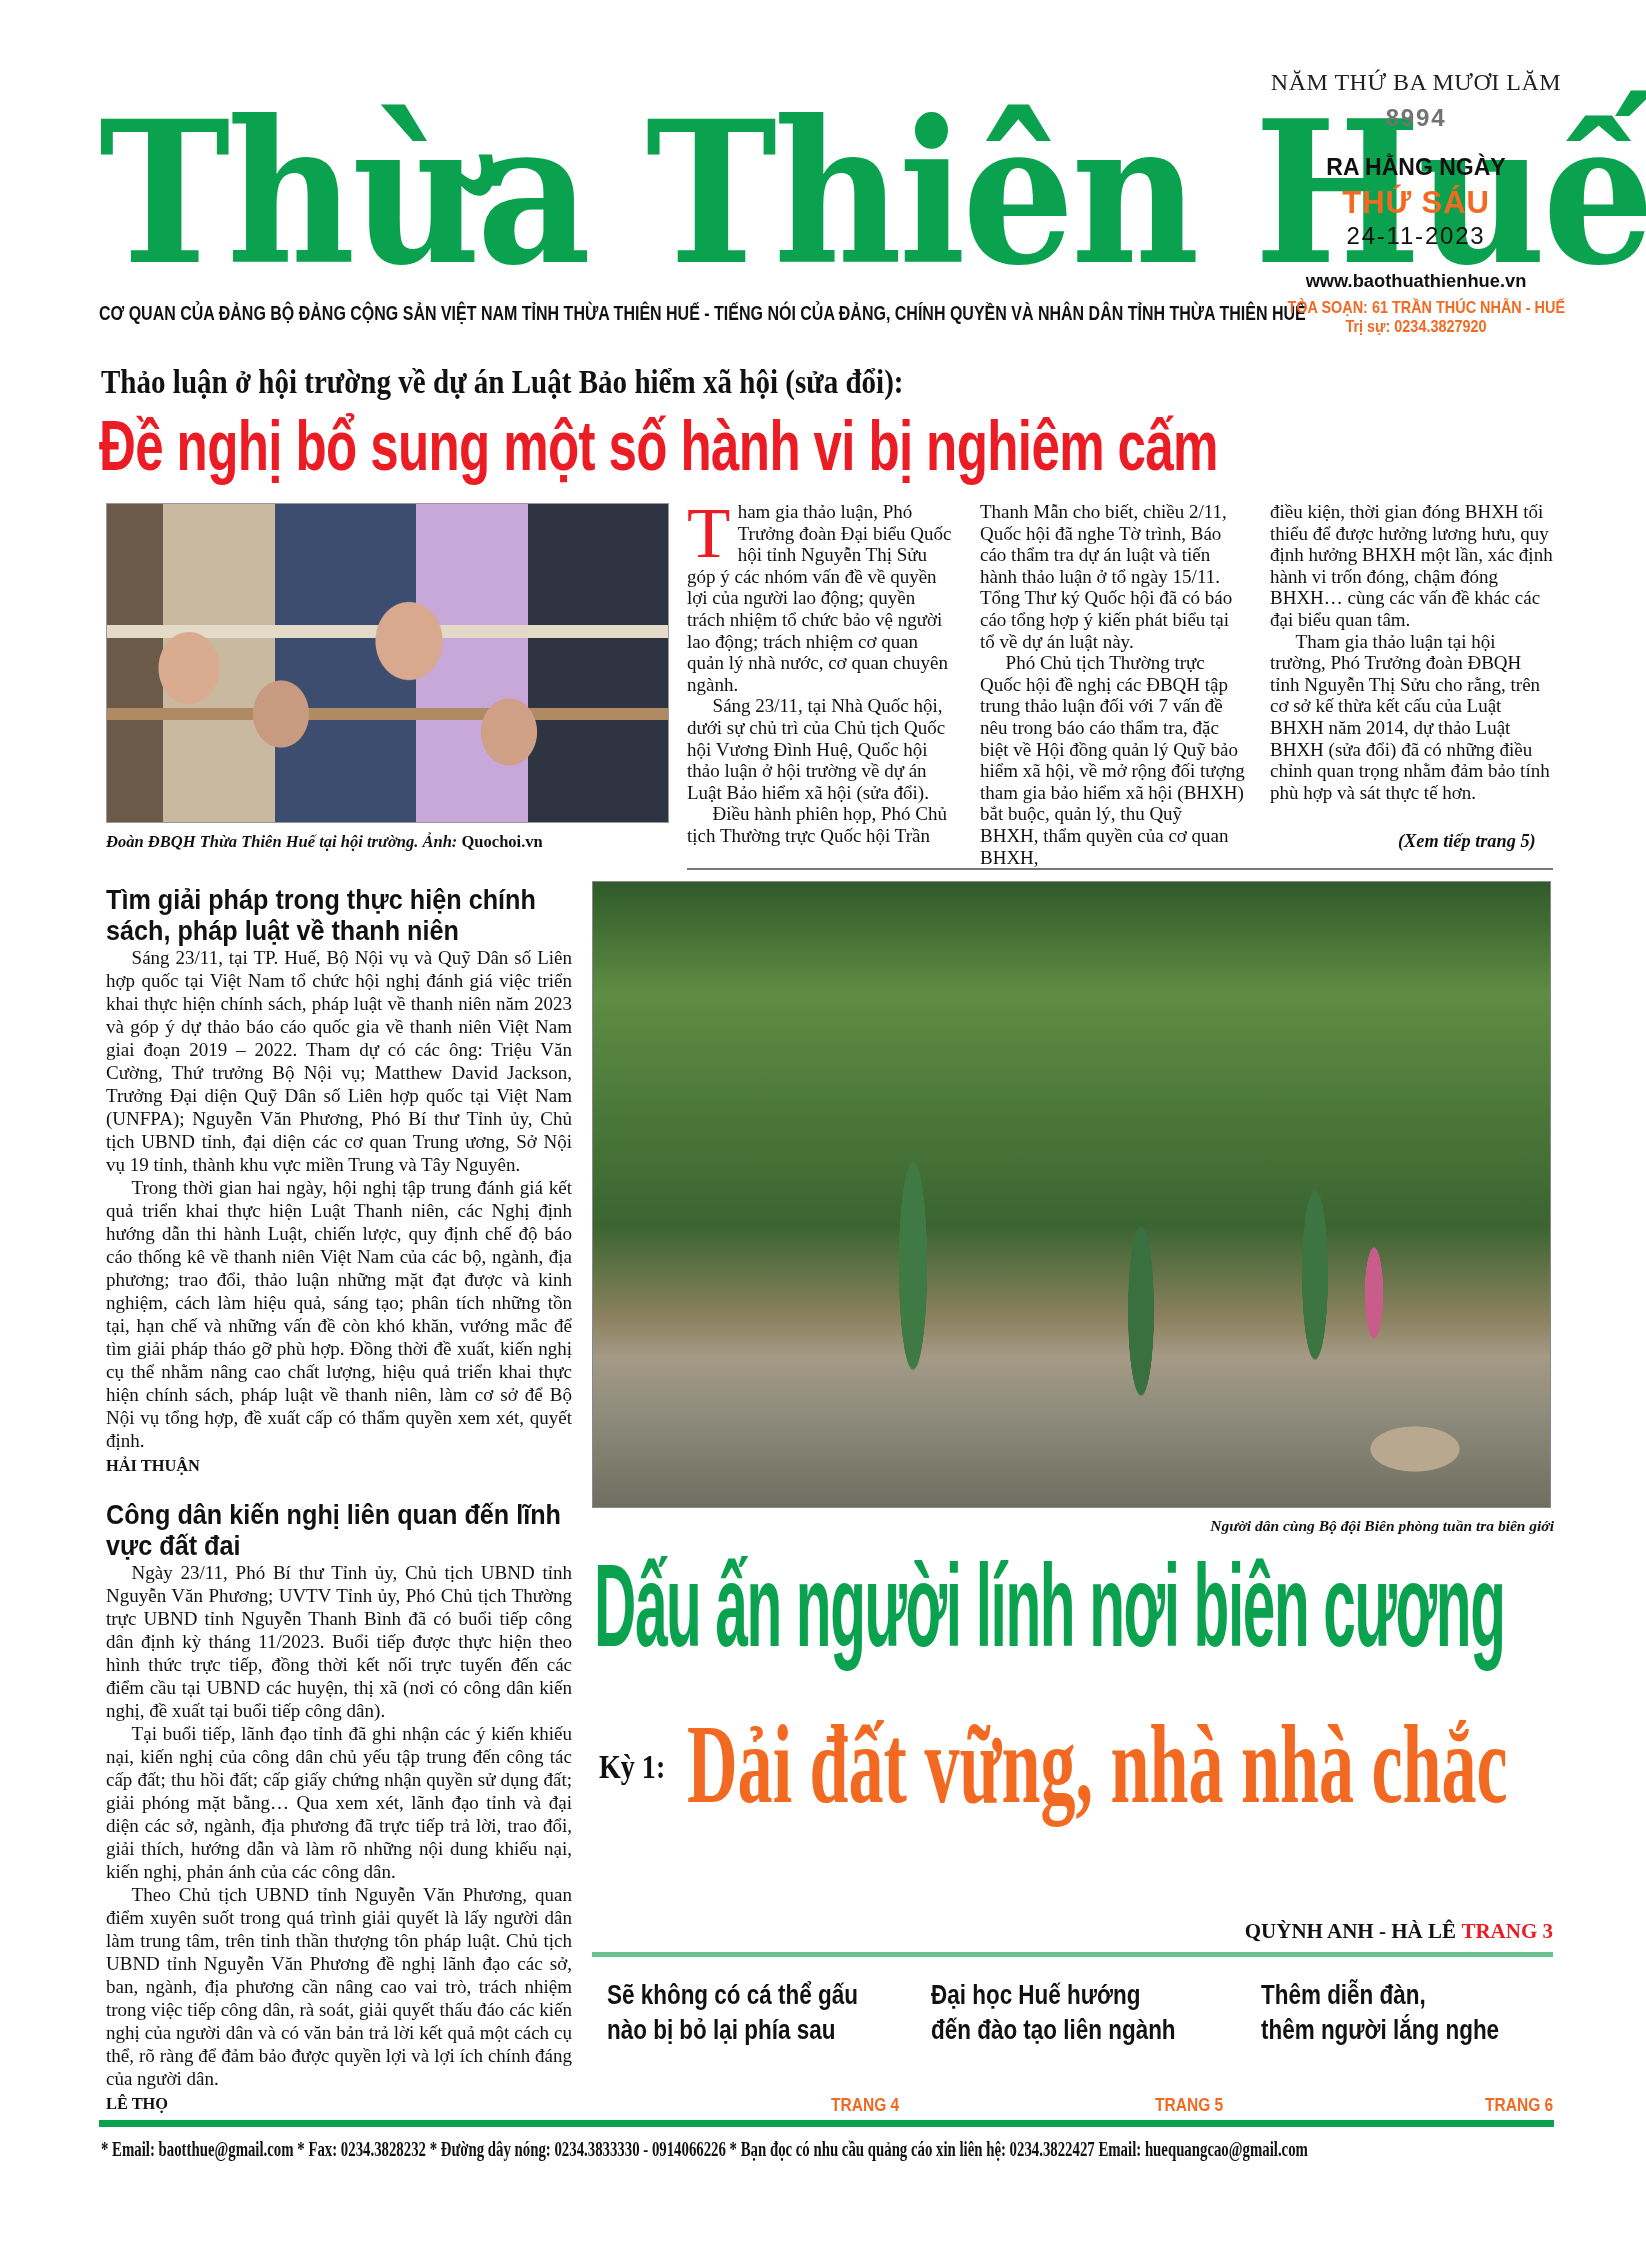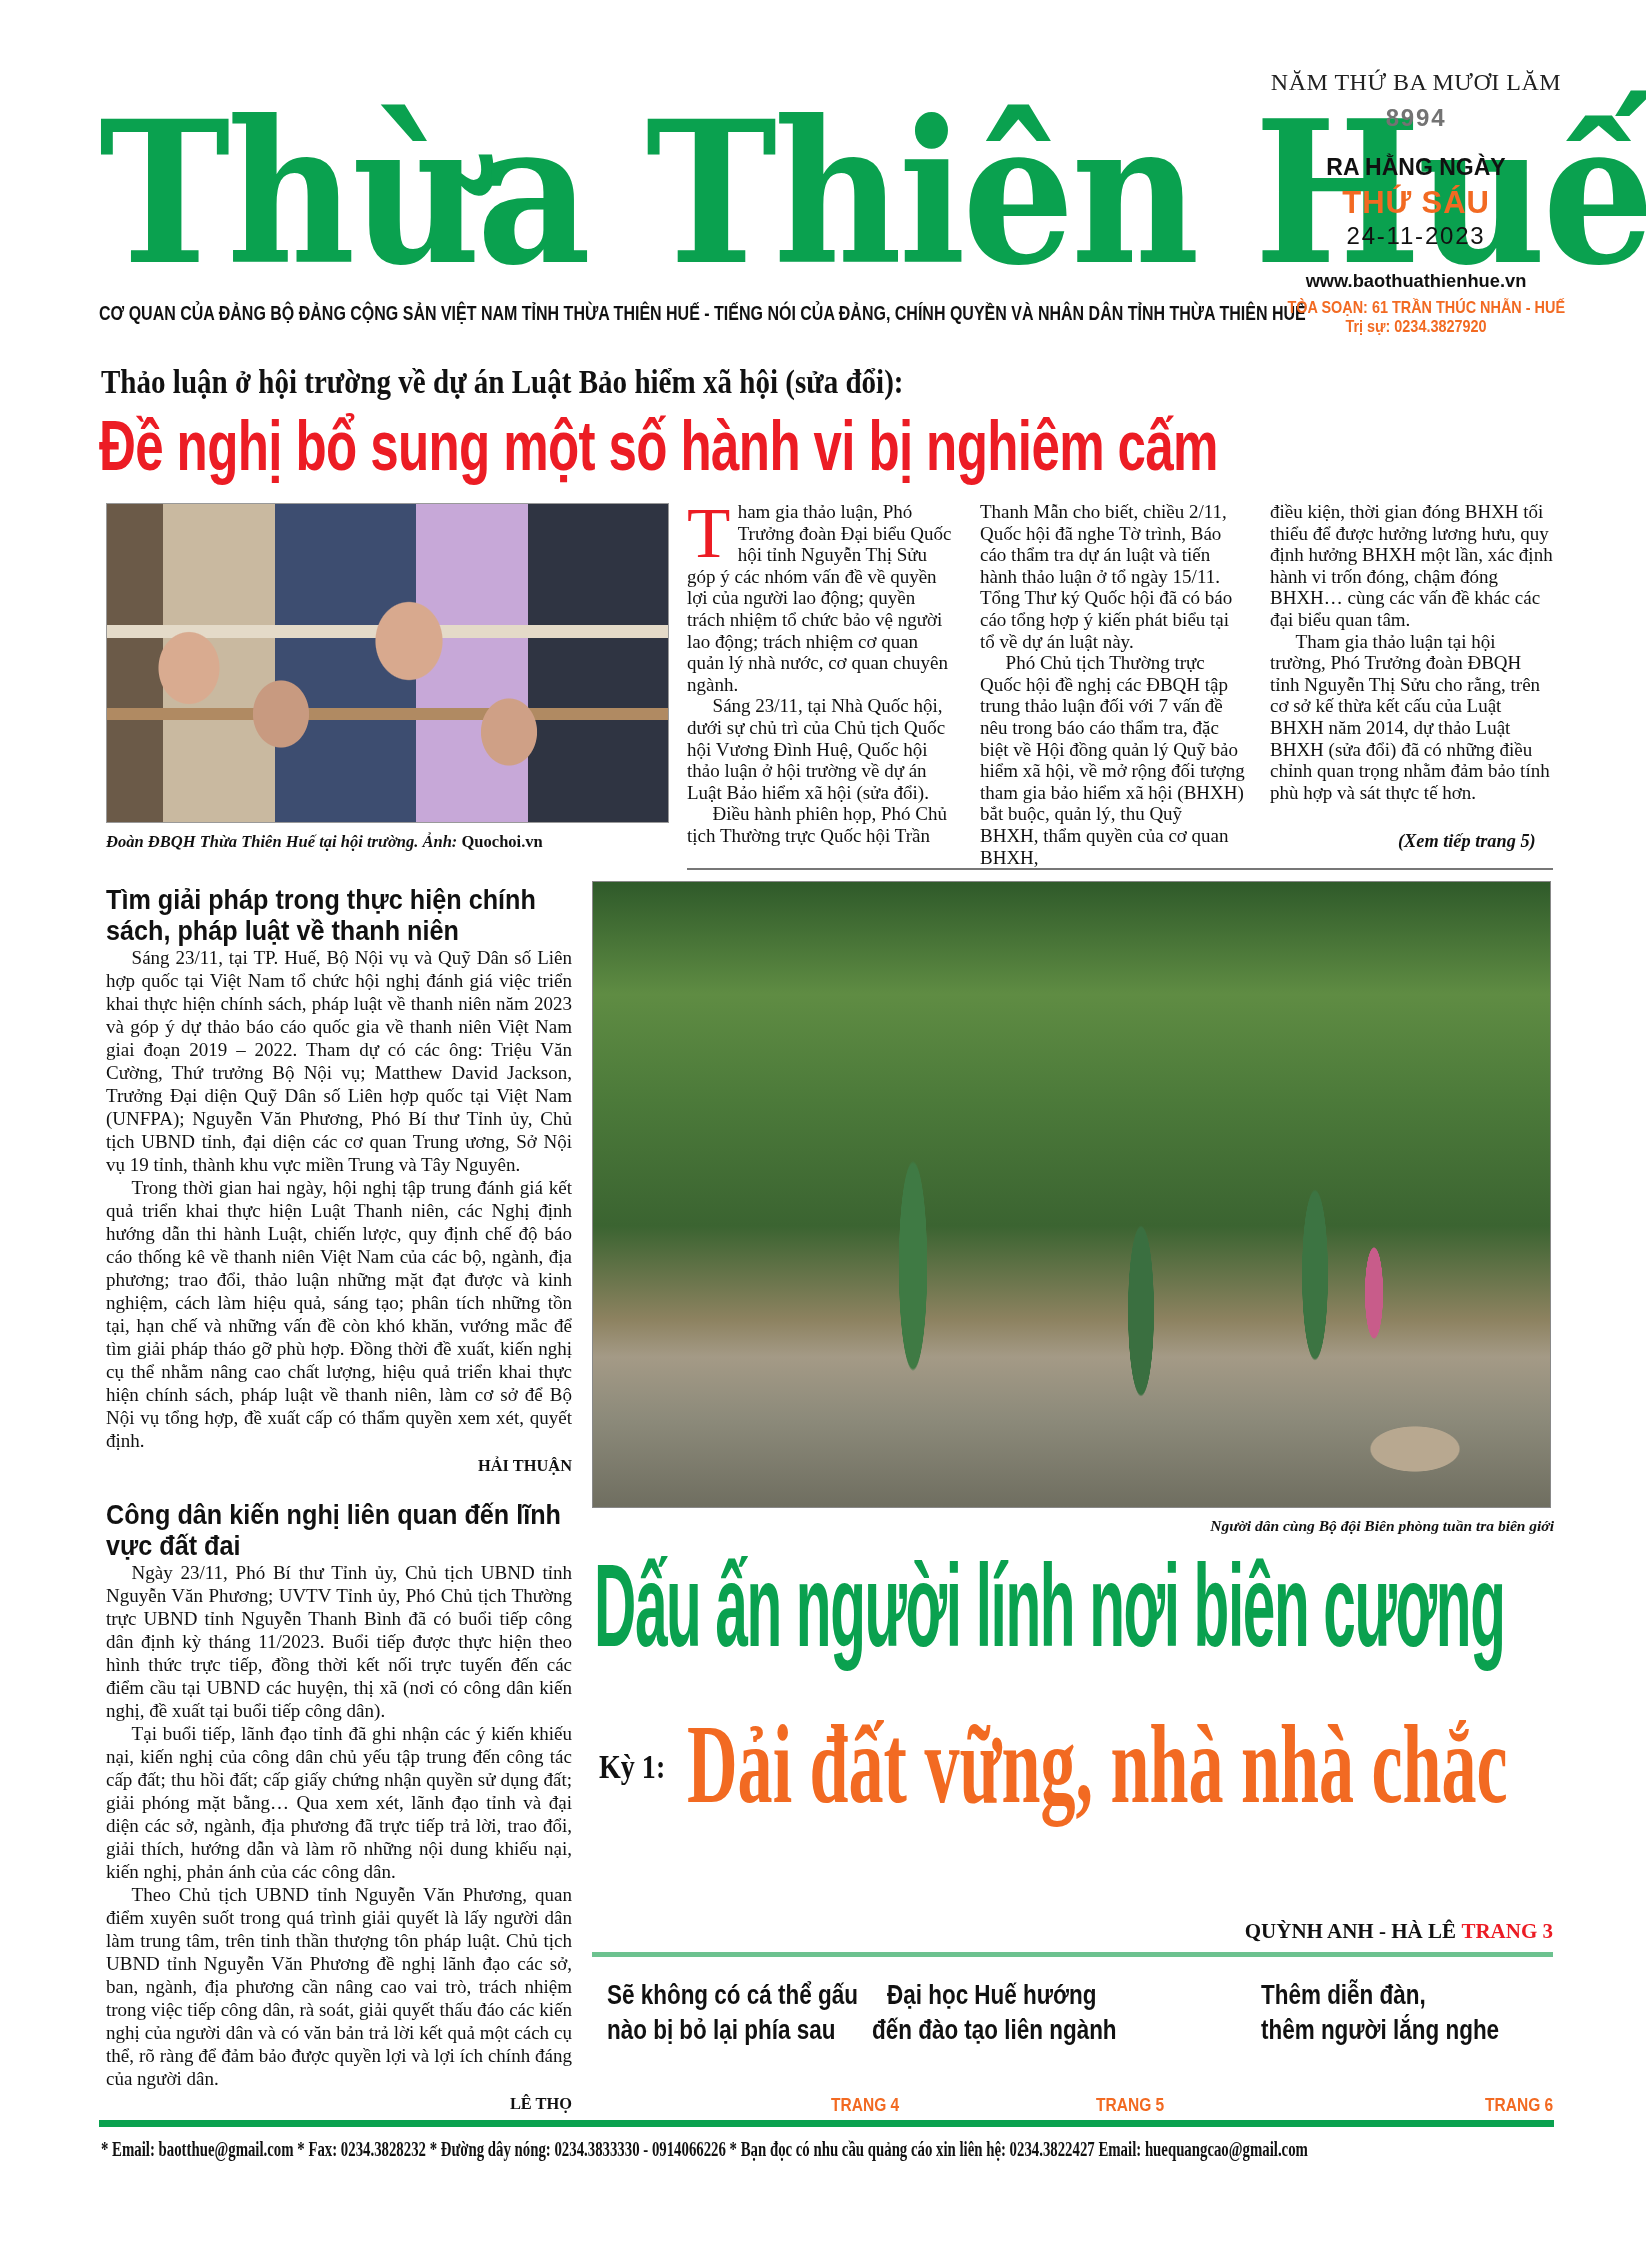--- a/index.html
+++ b/index.html
@@ -71,21 +71,21 @@
   }
   .rule-grey { height: 1.8px; background: #777; }
 
   
   .side-col { left: 106px; width: 466px; font-family: "Liberation Serif", serif; font-size: 19px; line-height: 23px; color: #111; }
   .side-title {
     font-family: "Liberation Sans", sans-serif; font-weight: bold; font-size: 27.4px; line-height: 31px;
     transform: scaleX(0.92); transform-origin: left top; width: 512px; color: #111;
   }
   .side-col p { text-indent: 25.6px; text-align: justify; }
-  .byline { text-align: right; font-weight: bold; font-size: 16.4px; margin-top: 1.8px; }
+  .byline { text-align: left; font-weight: bold; font-size: 16.4px; margin-top: 1.8px; }
 
   
   .feature-photo {
     left: 592px; top: 881px; width: 959px; height: 627px; border: 0.9px solid #888;
     background:
       radial-gradient(ellipse 73px 37px at 822px 567px, #b8a890 0 60%, transparent 62%),
       radial-gradient(ellipse 20px 146px at 320px 384px, #3f7a44 0 70%, transparent 72%),
       radial-gradient(ellipse 18.3px 119px at 548px 429px, #3a6f40 0 70%, transparent 72%),
       radial-gradient(ellipse 18.3px 119px at 722px 393px, #3c7442 0 70%, transparent 72%),
       radial-gradient(ellipse 12.8px 64px at 781px 411px, #c85c8a 0 70%, transparent 72%),
@@ -199,21 +199,21 @@
   <span>QUỲNH ANH - HÀ LÊ</span><span class="page-ref">TRANG 3</span>
 </div>
 
 <div class="abs rule-green-light"></div>
 
 <div class="abs teaser" style="left:607px;">
   <div class="teaser-title">Sẽ không có cá thể gấu</div>
   <div class="teaser-title">nào bị bỏ lại phía sau</div>
   <div class="teaser-page">TRANG 4</div>
 </div>
-<div class="abs teaser" style="left:872px;text-align:center;">
+<div class="abs teaser" style="left:931px;">
   <div class="teaser-title">Đại học Huế hướng</div>
   <div class="teaser-title">đến đào tạo liên ngành</div>
   <div class="teaser-page">TRANG 5</div>
 </div>
 <div class="abs teaser" style="left:1261px;">
   <div class="teaser-title">Thêm diễn đàn,</div>
   <div class="teaser-title">thêm người lắng nghe</div>
   <div class="teaser-page">TRANG 6</div>
 </div>
 

